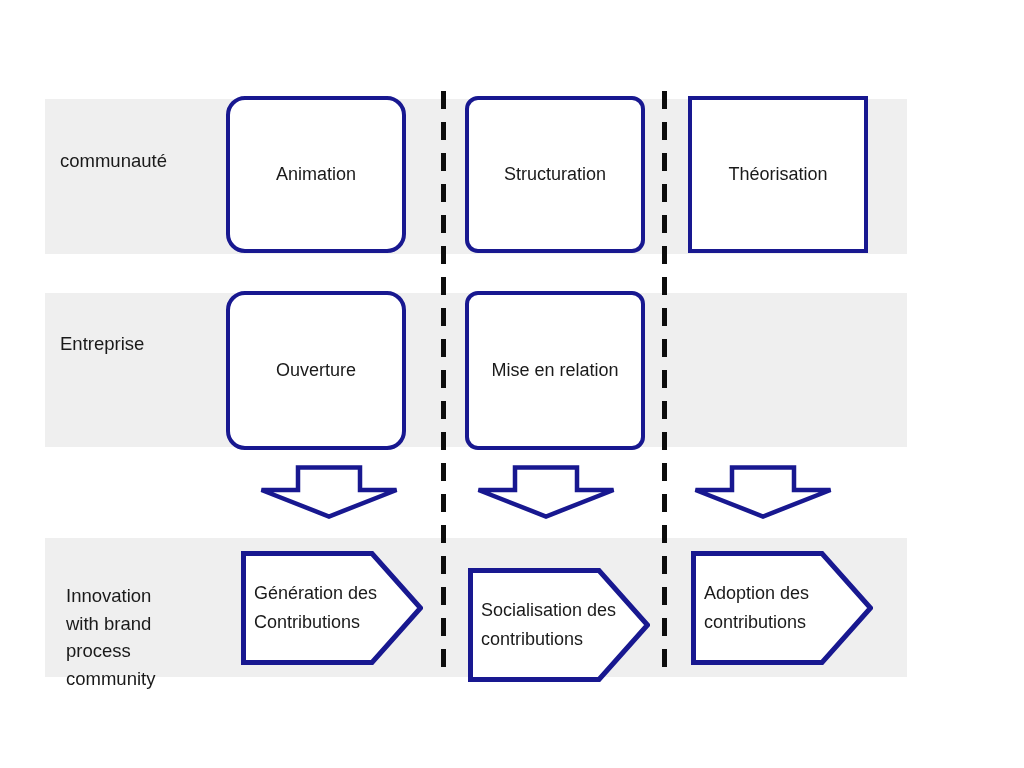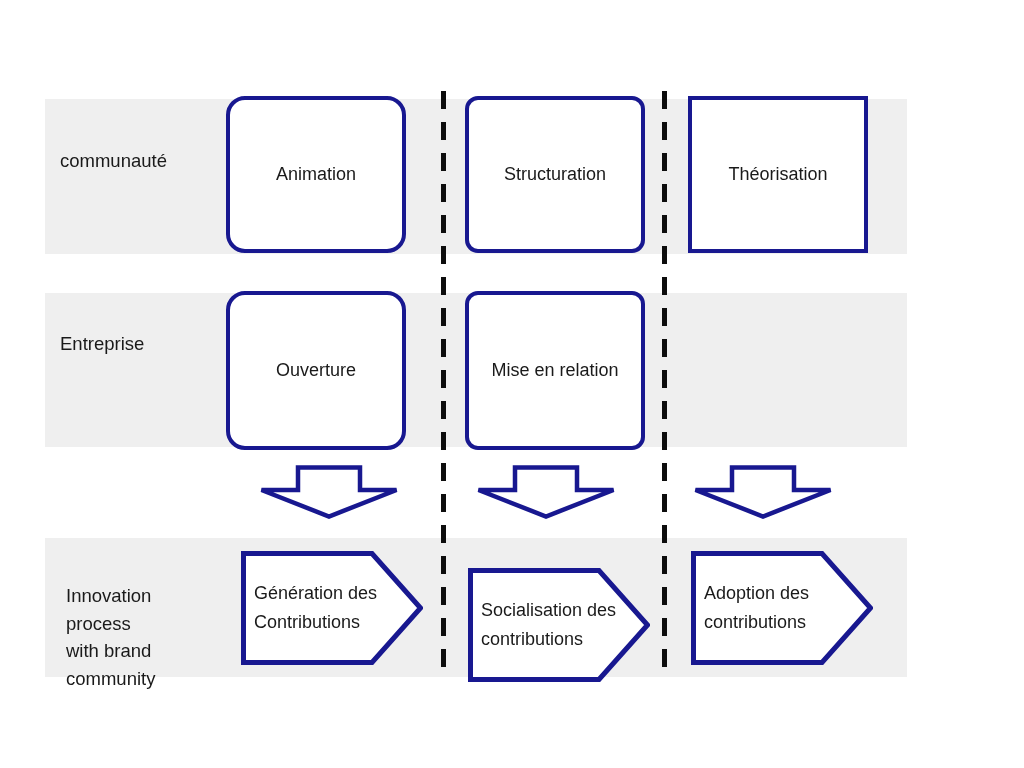--- a/index.html
+++ b/index.html
@@ -105,22 +105,22 @@
   <div class="band b2"></div>
   <div class="band b3"></div>
 
   <div class="divider d1"></div>
   <div class="divider d2"></div>
 
   <div class="row-label l1">communauté</div>
   <div class="row-label l2">Entreprise</div>
   <div class="row-label l3">
     <span>Innovation</span>
+    <span>with brand</span>
     <span>process</span>
-    <span>with brand</span>
     <span>community</span>
   </div>
 
   <div class="node-box r1 col1">
     <span>Animation</span>
   </div>
   <div class="node-box r1 col2">
     <span>Structuration</span>
   </div>
   <div class="node-box r1 col3">

